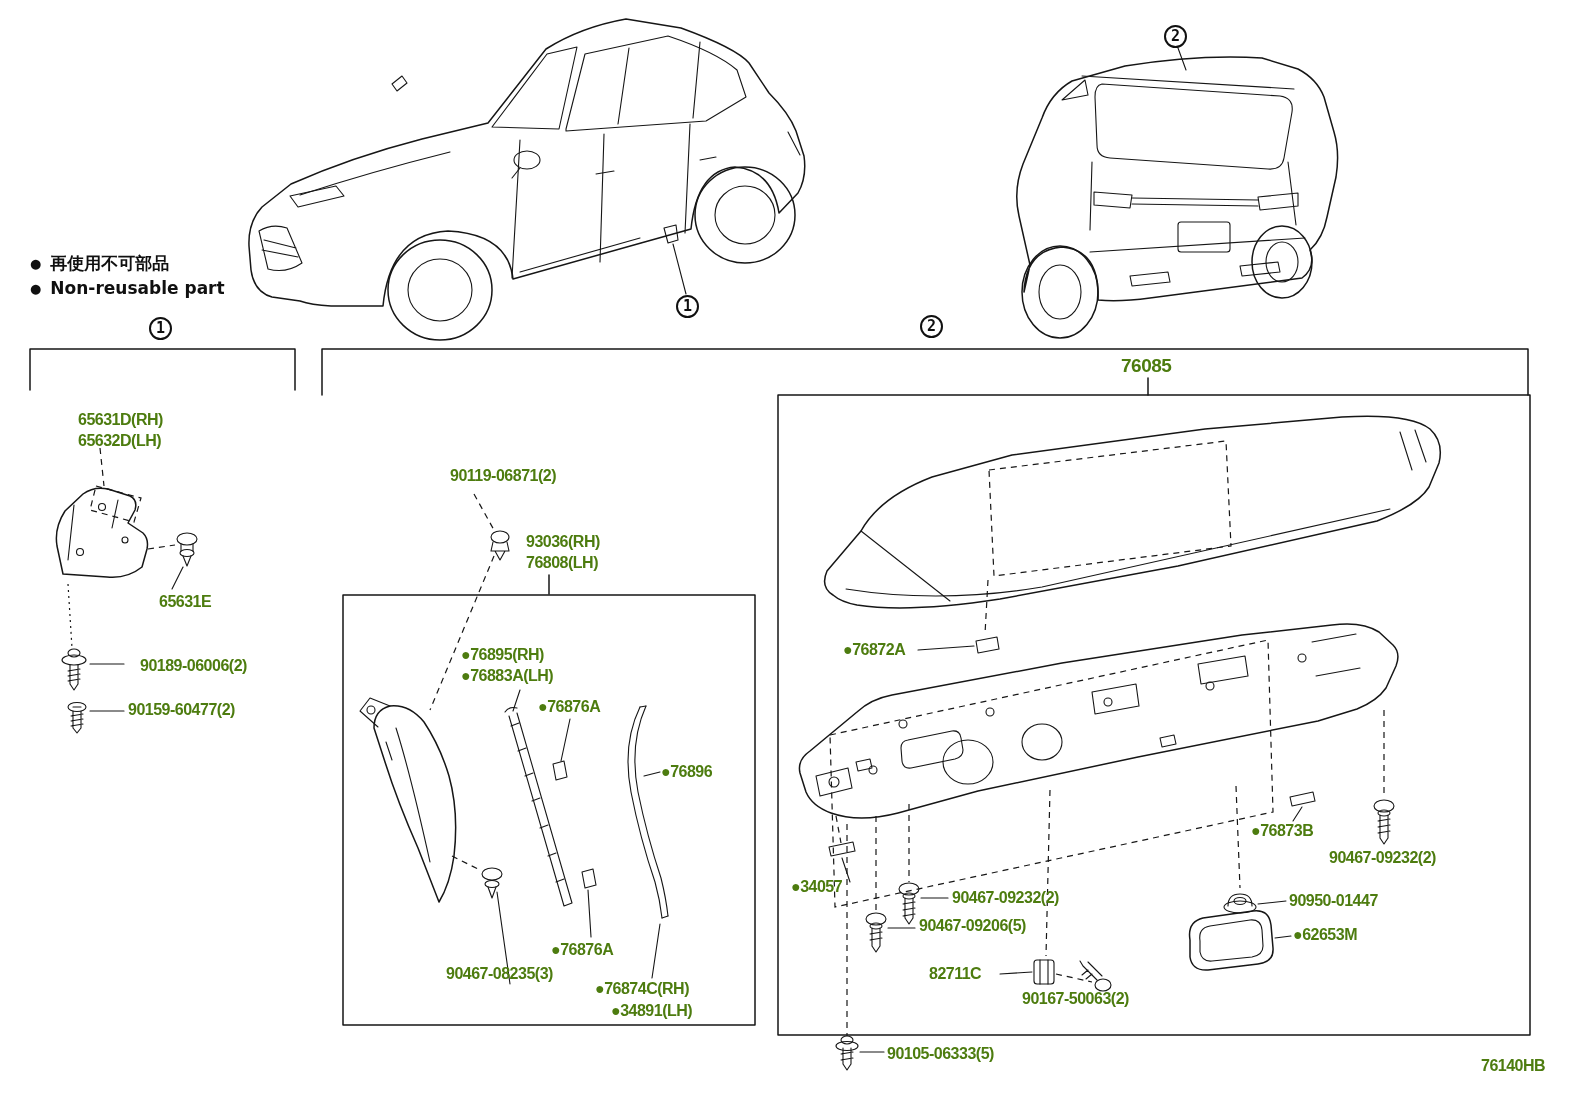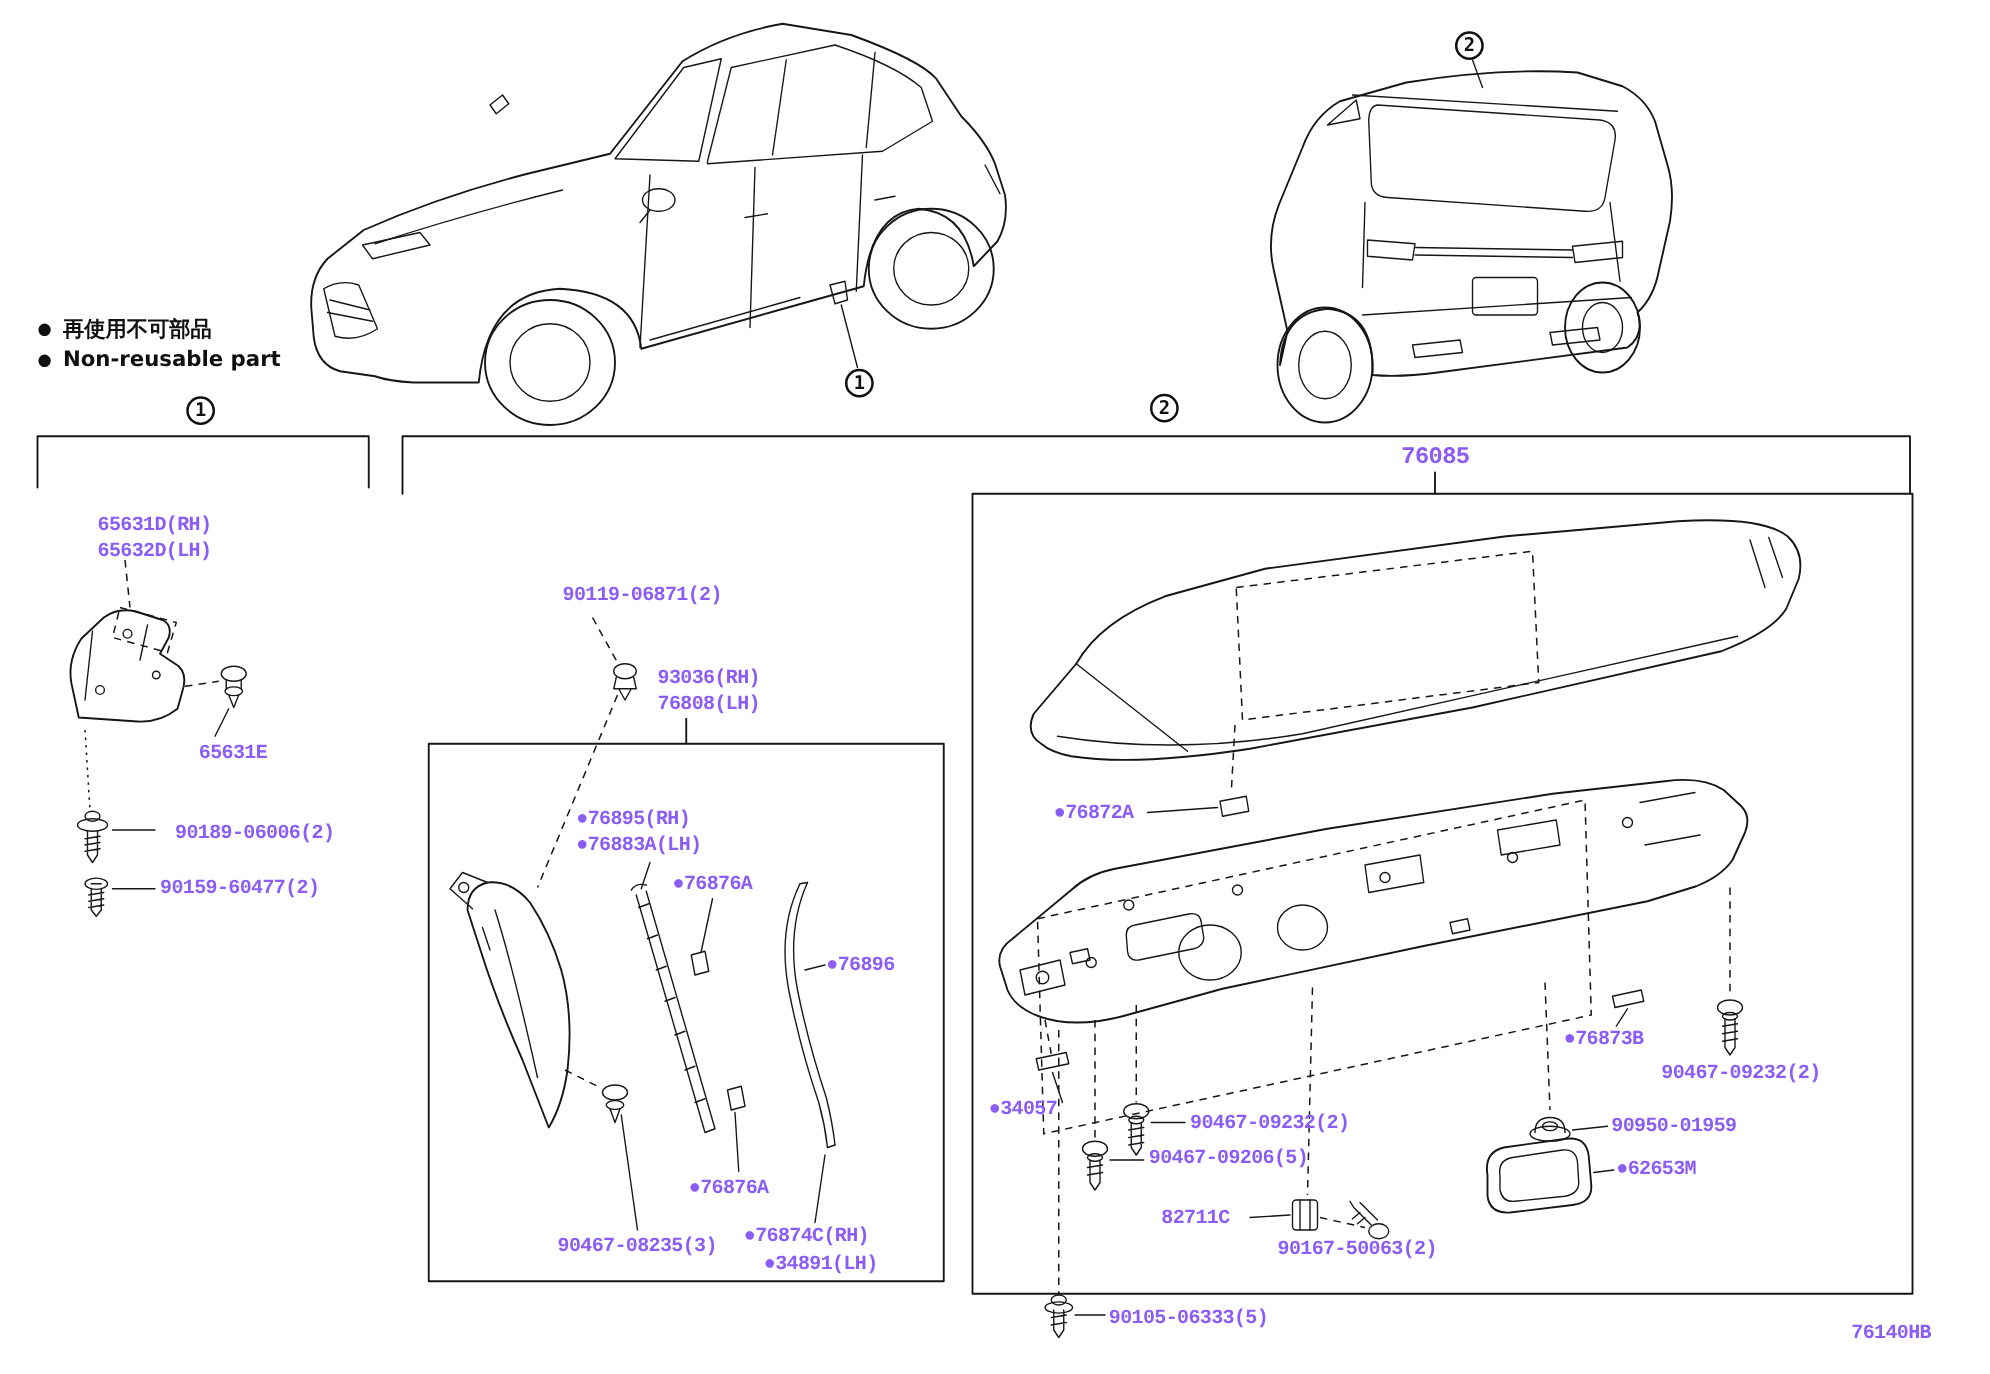--- a/index.html
+++ b/index.html
@@ -5,21 +5,21 @@
   *{margin:0;padding:0;box-sizing:border-box}
   html,body{background:#fff}
   #canvas{position:relative;width:1592px;height:1099px;background:#ffffff;overflow:hidden;
           font-family:"DejaVu Sans Mono",monospace}
   #art{position:absolute;left:0;top:0}
   .s{stroke:#161616;fill:none;stroke-width:1.5;stroke-linecap:round;stroke-linejoin:round}
   .s2{stroke:#161616;fill:none;stroke-width:1.1;stroke-linecap:round;stroke-linejoin:round}
   .dash{stroke:#161616;fill:none;stroke-width:1.2;stroke-dasharray:6 5}
   .dot{stroke:#161616;fill:none;stroke-width:1.2;stroke-dasharray:2 4}
   .lbl{position:absolute;font-weight:bold;font-size:16px;line-height:1.25;
-       font-family:Liberation Mono, monospace;color:#8b5cf6;white-space:nowrap;letter-spacing:-0.5px}
+       font-family:Liberation Sans, sans-serif;color:#4d7c0f;white-space:nowrap;letter-spacing:-0.5px}
   .lbl.big{font-size:19px}
   .callout{position:absolute;width:23px;height:23px;border:2px solid #101010;border-radius:50%;
            text-align:center;font:bold 15px/19px "DejaVu Sans Mono",monospace;color:#101010;background:#fff}
   .legend-row{position:absolute;display:flex;gap:9px;align-items:center;
               font:bold 17px "DejaVu Sans",sans-serif;color:#101010}
   .legend-row .b{font-size:13px}
 </style>
 </head>
 <body>
 
@@ -281,30 +281,30 @@
 <div class="lbl" style="left:140px;top:656px">90189-06006(2)</div>
 <div class="lbl" style="left:128px;top:700px">90159-60477(2)</div>
 <div class="lbl" style="left:450px;top:466px">90119-06871(2)</div>
 <div class="lbl" style="left:526px;top:532px">93036(RH)</div>
 <div class="lbl" style="left:526px;top:553px">76808(LH)</div>
 <div class="lbl" style="left:461px;top:645px">●76895(RH)</div>
 <div class="lbl" style="left:461px;top:666px">●76883A(LH)</div>
 <div class="lbl" style="left:538px;top:697px">●76876A</div>
 <div class="lbl" style="left:661px;top:762px">●76896</div>
 <div class="lbl" style="left:551px;top:940px">●76876A</div>
-<div class="lbl" style="left:446px;top:987px">90467-08235(3)</div>
+<div class="lbl" style="left:446px;top:964px">90467-08235(3)</div>
 <div class="lbl" style="left:595px;top:979px">●76874C(RH)</div>
 <div class="lbl" style="left:611px;top:1001px">●34891(LH)</div>
 <div class="lbl big" style="left:1121px;top:354px">76085</div>
 <div class="lbl" style="left:843px;top:640px">●76872A</div>
 <div class="lbl" style="left:791px;top:877px">●34057</div>
 <div class="lbl" style="left:1251px;top:821px">●76873B</div>
 <div class="lbl" style="left:1329px;top:848px">90467-09232(2)</div>
 <div class="lbl" style="left:952px;top:888px">90467-09232(2)</div>
 <div class="lbl" style="left:919px;top:916px">90467-09206(5)</div>
-<div class="lbl" style="left:1289px;top:891px">90950-01959</div>
+<div class="lbl" style="left:1289px;top:891px">90950-01447</div>
 <div class="lbl" style="left:1293px;top:925px">●62653M</div>
 <div class="lbl" style="left:929px;top:964px">82711C</div>
 <div class="lbl" style="left:1022px;top:989px">90167-50063(2)</div>
 <div class="lbl" style="left:887px;top:1044px">90105-06333(5)</div>
 <div class="lbl" style="left:1481px;top:1056px">76140HB</div>
 
 </div>
 
 </body></html>

